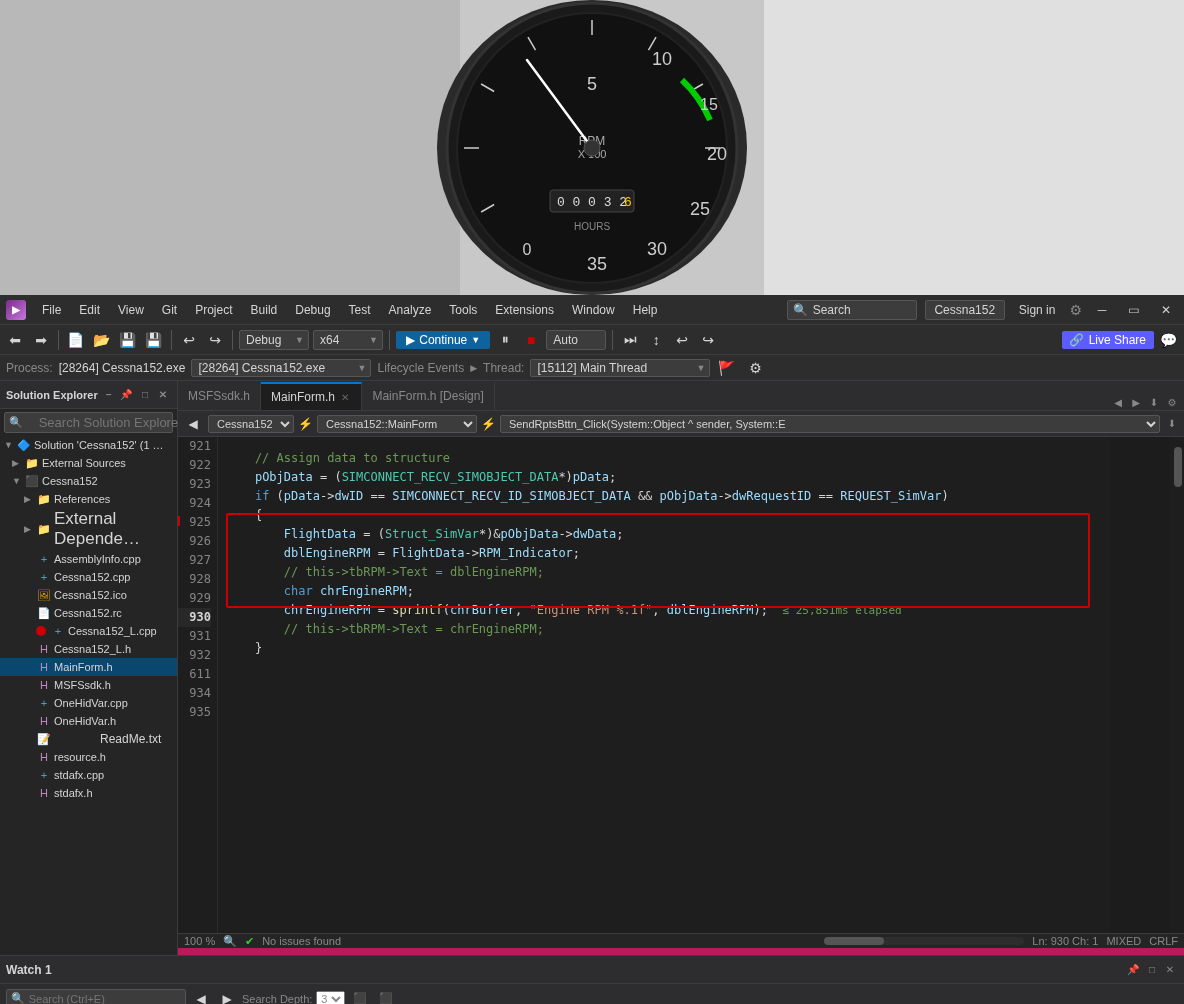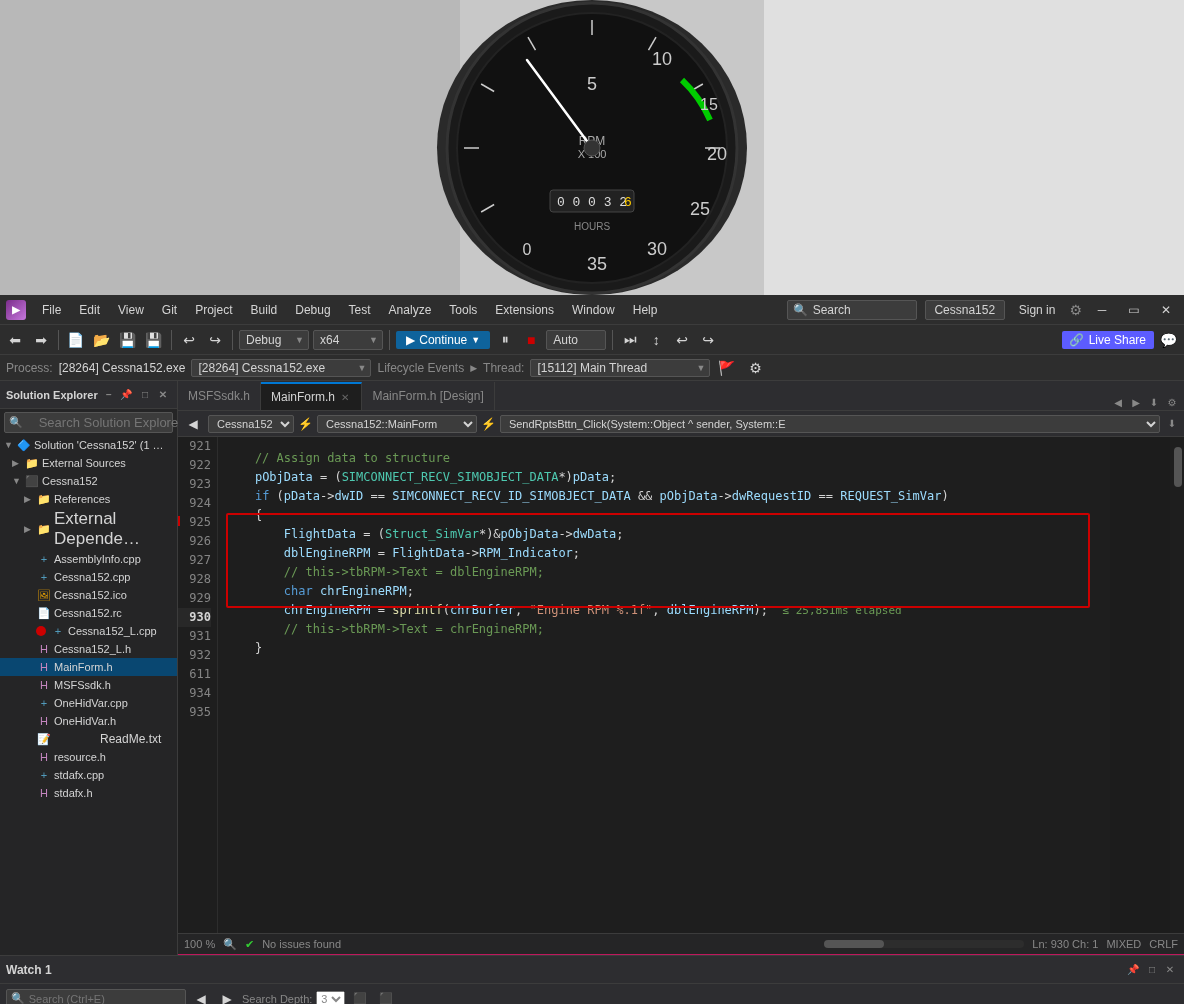--- a/index.html
+++ b/index.html
@@ -268,21 +268,21 @@
     .fn { color: #dcdcaa; }
     .type { color: #4ec9b0; }
     .macro { color: #9cdcfe; }
     .op { color: #d4d4d4; }
 
     
     .scroll-indicator {
       height: 22px; background: #252526;
       display: flex; align-items: center; padding: 0 6px;
       font-size: 11px; color: #888; gap: 8px;
-      border-top: 1px solid #3c3c3c; border-bottom: 1px solid #be185d;
+      border-top: 1px solid #3c3c3c; border-bottom: 7px solid #be185d;
     }
 
     
     #watch-panel {
       height: 178px;
       background: #252526;
       border-top: 1px solid #3c3c3c;
       display: flex;
       flex-direction: column;
       width: 1184px;

